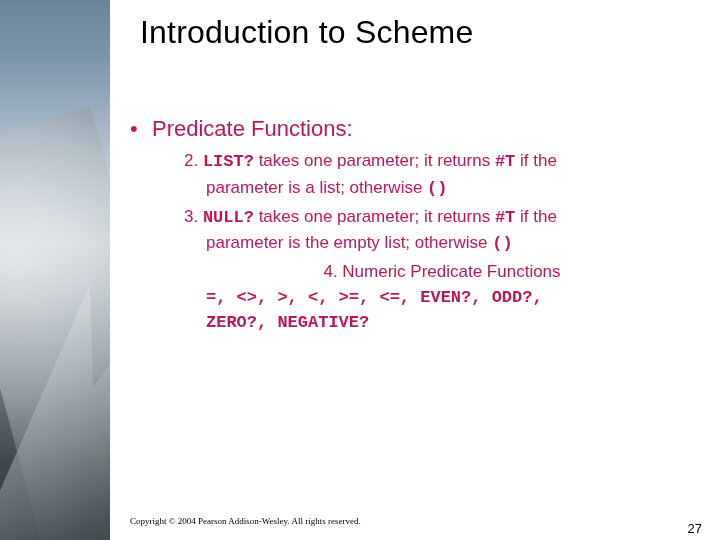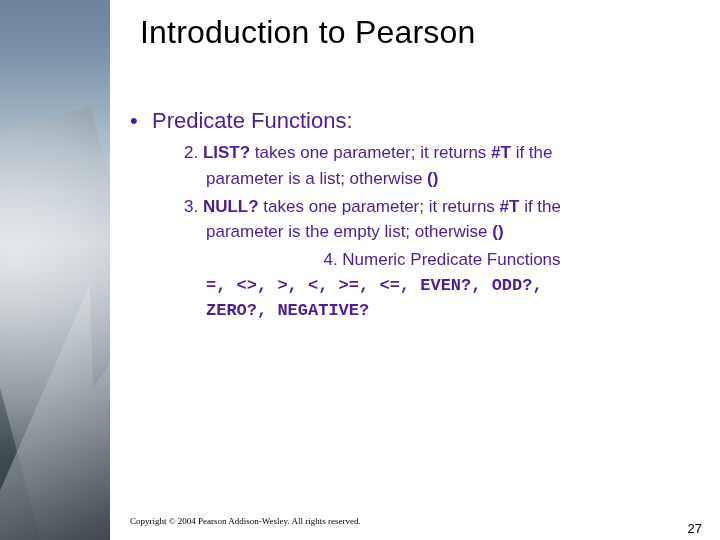--- a/index.html
+++ b/index.html
@@ -76,23 +76,23 @@
     left: 30px;
     top: 14px;
     font-size: 32px;
     font-weight: 400;
     color: #000;
     letter-spacing: 0.2px;
   }
   .body {
     position: absolute;
     left: 20px;
-    top: 108px;
+    top: 116px;
     width: 570px;
-    color: #4c1d95;
+    color: #be185d;
   }
   .lvl1 {
     font-size: 22px;
     margin-bottom: 8px;
   }
   .lvl1 .bullet {
     display: inline-block;
     width: 22px;
     vertical-align: top;
   }
@@ -124,21 +124,21 @@
   }
   .ops {
     margin-left: 76px;
     font-family: "Courier New", Courier, monospace;
     font-weight: bold;
     font-size: 17px;
     line-height: 1.35;
     margin-top: 2px;
   }
   .mono {
-    font-family: Liberation Sans, sans-serif;
+    font-family: Liberation Mono, monospace;
     font-weight: bold;
   }
   .footer {
     position: absolute;
     left: 130px;
     bottom: 14px;
     font-size: 9px;
     color: #000;
     font-family: Liberation Serif, serif;
   }
@@ -150,21 +150,21 @@
     color: #000;
   }
 </style>
 </head>
 <body>
 
 <div class="slide">
   <div class="bg-strip"></div>
 
   <div class="content">
-    <div class="title">Introduction to Pearson</div>
+    <div class="title">Introduction to Scheme</div>
 
     <div class="body">
 
       <div class="lvl1">
         <span class="bullet">•</span><span>Predicate Functions:</span>
       </div>
 
       <div class="sub">
         <span>2. </span><span class="mono">LIST?</span><span> takes one parameter; it returns </span><span class="mono">#T</span><span> if the</span>
       </div>

